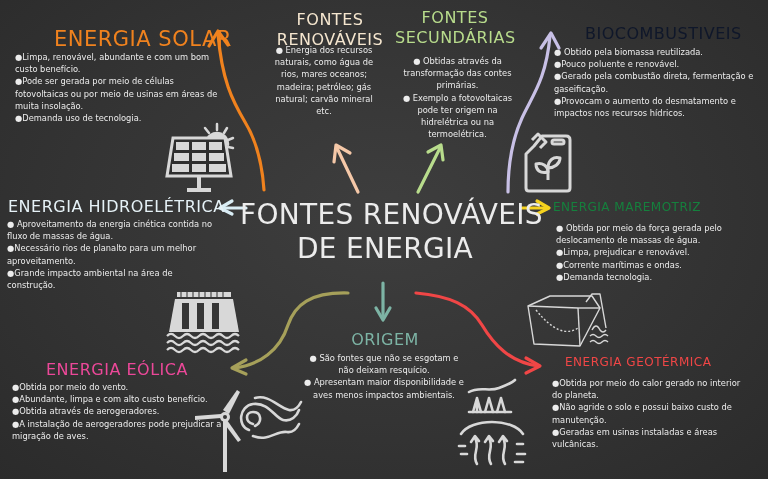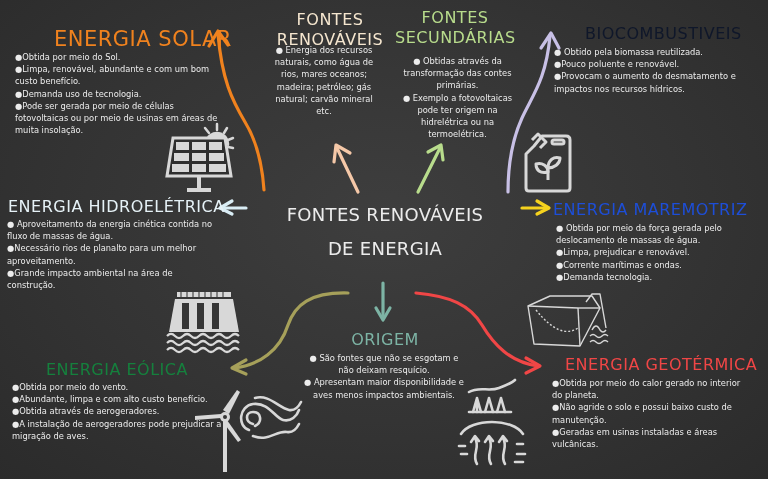--- a/index.html
+++ b/index.html
@@ -65,31 +65,30 @@
     <path d="M348,293 C310,292 295,305 288,325 C280,350 260,365 234,368"></path>
     <path d="M246,360 L232,368 L246,374"></path>
   </g>
 
   <g fill="none" stroke="#f04646" stroke-width="3.2" stroke-linecap="round" stroke-linejoin="round">
     <path d="M416,293 C450,296 470,305 482,325 C494,345 510,362 538,366"></path>
     <path d="M526,358 L540,366 L526,373"></path>
   </g>
 </svg>
 
-<div class="title center" style="left:240px; top:198px; width:290px; color:#ececec; font-size:18px; line-height:34px; letter-spacing:0.3px;">
+<div class="title center" style="left:240px; top:198px; width:290px; color:#ececec; font-size:28px; line-height:34px; letter-spacing:0.3px;">
   <div>FONTES RENOVÁVEIS</div>
   <div>DE ENERGIA</div>
 </div>
 
 <div class="title" style="left:54px; top:27px; color:#f0821e; font-size:21px;">ENERGIA SOLAR</div>
 <div class="body-text" style="left:15px; top:51px; width:210px;">
-  <p>●Obtida por meio do Sol.</p>
   <p>●Limpa, renovável, abundante e com um  bom custo benefício.</p>
+  <p>●Pode ser gerada por meio de células fotovoltaicas ou por meio de usinas em áreas de muita insolação.</p>
   <p>●Demanda uso de tecnologia.</p>
-  <p>●Pode ser gerada por meio de células fotovoltaicas ou por meio de usinas em áreas de muita insolação.</p>
 </div>
 <svg class="icon" style="left:165px; top:120px;" width="80" height="75" viewBox="0 0 80 75">
   <g fill="none" stroke="#d8d8d8" stroke-width="2.5" stroke-linecap="round">
     <line x1="52" y1="4" x2="52" y2="10"></line>
       <line x1="62" y1="8" x2="59" y2="13"></line>
     <line x1="68" y1="18" x2="63" y2="20"></line>
       <line x1="40" y1="8" x2="44" y2="13"></line>
     <line x1="68" y1="28" x2="63" y2="27"></line>
   </g>
   <path d="M40,22 A12,12 0 0,1 64,26" fill="#d8d8d8"></path>
@@ -123,20 +122,21 @@
 </div>
 <div class="body-text center" style="left:400px; top:55px; width:115px;">
   <p>● Obtidas através da transformação das contes primárias.</p>
   <p>● Exemplo a fotovoltaicas pode ter origem na hidrelétrica ou na termoelétrica.</p>
 </div>
 
 <div class="title" style="left:585px; top:24px; color:#0f172a; font-size:16px;">BIOCOMBUSTIVEIS</div>
 <div class="body-text" style="left:554px; top:46px; width:205px;">
   <p>● Obtido pela biomassa reutilizada.</p>
   <p>●Pouco poluente e renovável.</p>
+  <p>●Gerado pela combustão direta, fermentação e gaseificação.</p>
   <p>●Provocam o aumento do desmatamento e impactos nos recursos hídricos.</p>
 </div>
 <svg class="icon" style="left:518px; top:130px;" width="58" height="64" viewBox="0 0 58 64">
   <g fill="none" stroke="#d8d8d8" stroke-width="3" stroke-linejoin="round">
     <path d="M14,10 L20,4 L28,12 L22,18"></path>
     <path d="M16,16 L24,6 L48,6 Q52,6 52,10 L52,58 Q52,61 49,61 L11,61 Q8,61 8,58 L8,24 Z"></path>
     <rect x="34" y="10" width="12" height="4" rx="2"></rect>
     <path d="M30,50 L30,36"></path>
     <path d="M30,42 C22,44 18,40 18,34 C24,32 30,36 30,42 Z"></path>
     <path d="M30,38 C36,38 42,34 42,28 C36,26 30,30 30,38 Z"></path>
@@ -169,21 +169,21 @@
       <rect x="32" y="13" width="7" height="26"></rect>
       <rect x="47" y="13" width="7" height="26"></rect>
   </g>
   <g fill="none" stroke="#d8d8d8" stroke-width="2.2">
     <path d="M2,46 q4,-4 8,0 t8,0 t8,0 t8,0 t8,0 t8,0 t8,0 t8,0 t8,0"></path>
     <path d="M2,53 q4,-4 8,0 t8,0 t8,0 t8,0 t8,0 t8,0 t8,0 t8,0 t8,0"></path>
     <path d="M2,60 q4,-4 8,0 t8,0 t8,0 t8,0 t8,0 t8,0 t8,0 t8,0 t8,0"></path>
   </g>
 </svg>
 
-<div class="title" style="left:553px; top:200px; color:#1d4ed8; font-size:16px;">ENERGIA MAREMOTRIZ</div>
+<div class="title" style="left:553px; top:200px; color:#15803d; font-size:12px;">ENERGIA MAREMOTRIZ</div>
 <div class="body-text" style="left:556px; top:222px; width:185px;">
   <p>● Obtida por meio da força gerada pelo deslocamento de massas de água.</p>
   <p>●Limpa, prejudicar e renovável.</p>
   <p>●Corrente marítimas e ondas.</p>
   <p>●Demanda tecnologia.</p>
 </div>
 <svg class="icon" style="left:520px; top:288px;" width="92" height="62" viewBox="0 0 92 62">
   <g fill="none" stroke="#d8d8d8" stroke-width="1.4" stroke-linejoin="round">
     <polygon points="8,18 30,8 72,8 80,20 60,58 14,56"></polygon>
     <line x1="8" y1="18" x2="58" y2="20"></line>
@@ -196,21 +196,21 @@
     <path d="M70,54 q3,-3 6,0 t6,0 t6,0"></path>
   </g>
 </svg>
 
 <div class="title center" style="left:320px; top:330px; width:130px; color:#7db4a5; font-size:16px;">ORIGEM</div>
 <div class="body-text center" style="left:304px; top:352px; width:160px;">
   <p>● São fontes que não se esgotam e não deixam resquício.</p>
   <p>● Apresentam maior disponibilidade e aves menos impactos ambientais.</p>
 </div>
 
-<div class="title" style="left:46px; top:360px; color:#15803d; font-size:16px;">ENERGIA EÓLICA</div>
+<div class="title" style="left:46px; top:360px; color:#ec4899; font-size:16px;">ENERGIA EÓLICA</div>
 <div class="body-text" style="left:12px; top:381px; width:210px;">
   <p>●Obtida por meio do vento.</p>
   <p>●Abundante, limpa e com alto custo benefício.</p>
   <p>●Obtida através de aerogeradores.</p>
   <p>●A instalação de aerogeradores pode prejudicar a migração de aves.</p>
 </div>
 <svg class="icon" style="left:193px; top:388px;" width="110" height="90" viewBox="0 0 110 90">
   <g fill="#d8d8d8">
     <polygon points="30,22 44,2 47,4 36,26"></polygon>
     <polygon points="28,30 2,32 2,28 28,26"></polygon>
@@ -220,21 +220,21 @@
   </g>
   <circle cx="32" cy="29" r="2" fill="#363636"></circle>
   <g fill="none" stroke="#d8d8d8" stroke-width="2.6" stroke-linecap="round">
     <path d="M60,36 C52,34 52,24 60,24 C68,24 70,34 62,38"></path>
     <path d="M56,42 C44,38 46,18 60,16 C76,14 82,30 90,32 C98,34 104,28 106,22"></path>
     <path d="M60,48 C76,54 84,42 94,44 C100,45 104,40 106,36"></path>
     <path d="M62,10 C76,6 86,20 96,22 C102,23 106,18 108,14"></path>
   </g>
 </svg>
 
-<div class="title" style="left:565px; top:355px; color:#f04646; font-size:16px;">ENERGIA GEOTÉRMICA</div>
+<div class="title" style="left:565px; top:355px; color:#f04646; font-size:12px;">ENERGIA GEOTÉRMICA</div>
 <div class="body-text" style="left:552px; top:377px; width:200px;">
   <p>●Obtida por meio do calor gerado no interior do planeta.</p>
   <p>●Não agride o solo e possui baixo custo de manutenção.</p>
   <p>●Geradas em usinas instaladas e áreas vulcânicas.</p>
 </div>
 <svg class="icon" style="left:455px; top:378px;" width="80" height="95" viewBox="0 0 80 95">
   <g fill="none" stroke="#d8d8d8" stroke-width="2.6" stroke-linecap="round" stroke-linejoin="round">
     <path d="M14,14 C24,8 34,14 44,10 C52,7 58,4 60,2"></path>
     <path d="M22,20 L22,34 M22,20 L18,34 M22,20 L26,34"></path>
     <path d="M34,20 L30,34 M34,20 L38,34"></path>

